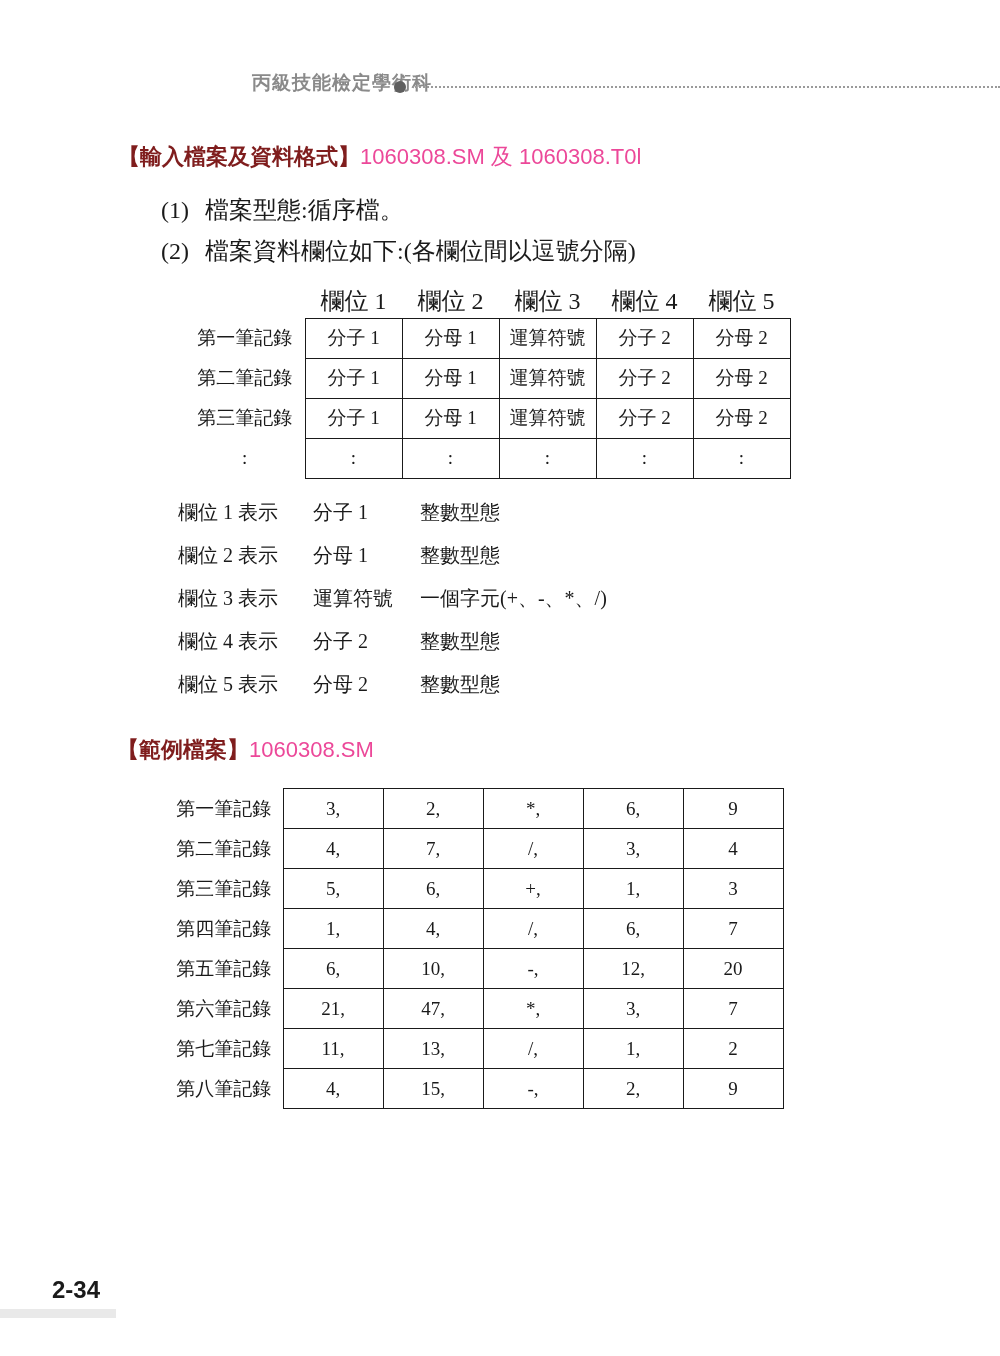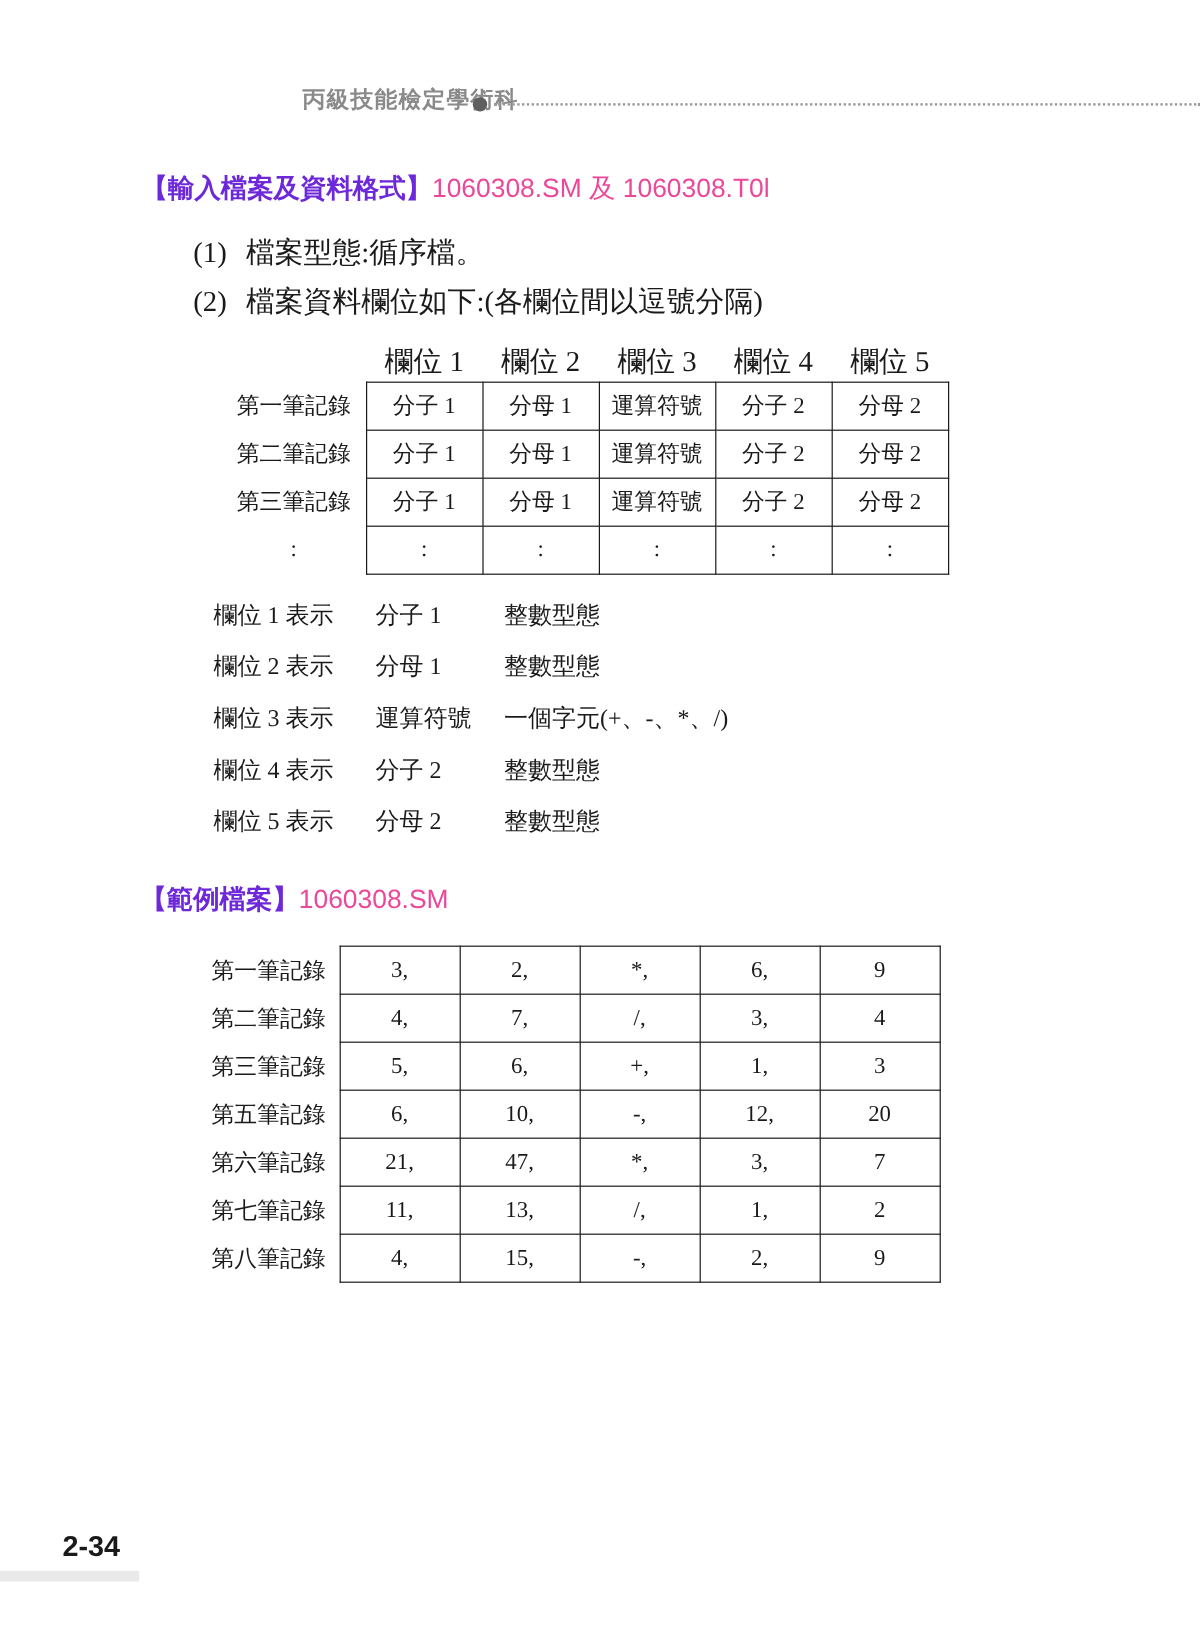--- a/index.html
+++ b/index.html
@@ -32,21 +32,21 @@
   }
   .hdr-rule {
     position: absolute; left: 412px; top: 86px; width: 588px; height: 0;
     border-top: 2px dotted #9a9a9a;
   }
 
   
   .sec-heading { position: absolute; font-size: 22px; white-space: nowrap; }
   .sec-heading .bracket {
     font-family: "Liberation Sans", "DejaVu Sans", sans-serif;
-    font-weight: bold; color: #6d28d9;
+    font-weight: bold; color: #7f1d1d;
   }
   .sec-heading .fname { font-family: Liberation Sans, sans-serif; color: #ec4899; }
   #input-heading { left: 118px; top: 142px; }
   #sample-heading { left: 117px; top: 735px; }
 
   
   .num-item { position: absolute; left: 138px; font-size: 24px; white-space: nowrap; margin-left: 23px; }
   .num-item .num { display: inline-block; width: 44px; }
   #item-1 { top: 194px; }
   #item-2 { top: 235px; }
@@ -198,20 +198,28 @@
     </tr>
     <tr>
       <td class="lbl">第三筆記錄</td>
       <td class="cell">5,</td>
       <td class="cell">6,</td>
       <td class="cell">+,</td>
       <td class="cell">1,</td>
       <td class="cell">3</td>
     </tr>
     <tr>
+      <td class="lbl">第四筆記錄</td>
+      <td class="cell">1,</td>
+      <td class="cell">4,</td>
+      <td class="cell">/,</td>
+      <td class="cell">6,</td>
+      <td class="cell">7</td>
+    </tr>
+    <tr>
       <td class="lbl">第五筆記錄</td>
       <td class="cell">6,</td>
       <td class="cell">10,</td>
       <td class="cell">-,</td>
       <td class="cell">12,</td>
       <td class="cell">20</td>
     </tr>
     <tr>
       <td class="lbl">第六筆記錄</td>
       <td class="cell">21,</td>

